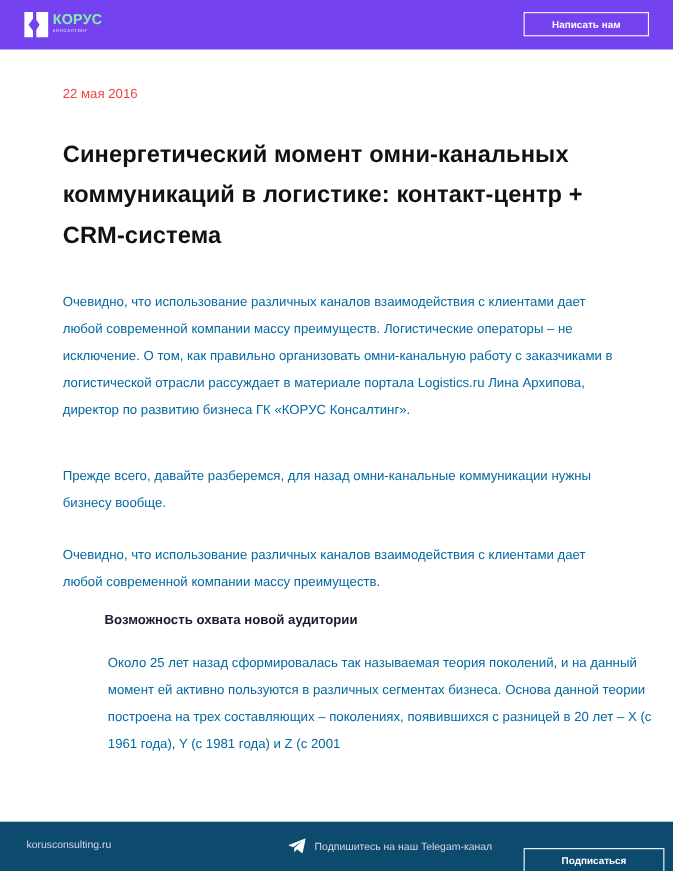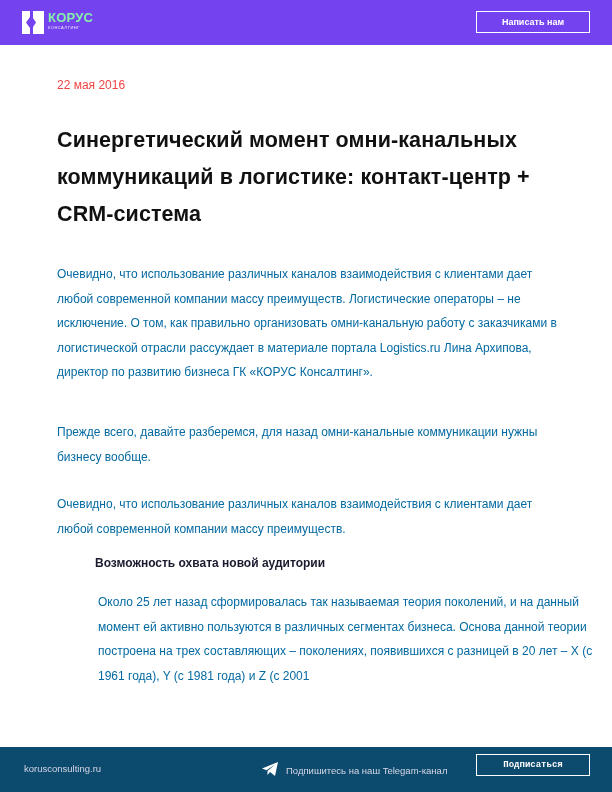--- a/index.html
+++ b/index.html
@@ -43,25 +43,25 @@
 
     .footer {
       position: absolute; left: 0; top: 747px; width: 612px; height: 45px;
       background: #0c4a6e;
     }
     .footer-link { position: absolute; left: 24px; top: 16px; font-size: 9.5px; color: #d7d7e6; }
     .tg { position: absolute; left: 262px; top: 15px; display: flex; align-items: flex-end; }
     .tg-icon { width: 16px; height: 14px; display: block; }
     .tg-text { margin-left: 8px; font-size: 9.5px; color: #d7d7e6; white-space: nowrap; }
     .btn-sub {
-      position: absolute; left: 476px; top: 7px; width: 114px; height: 22px;
+      position: absolute; left: 476px; top: 24px; width: 128px; height: 22px;
       border: 1px solid #ffffff; background: transparent;
       color: #ffffff; font-weight: bold; font-size: 9px;
       display: flex; align-items: center; justify-content: center;
-      font-family: Liberation Mono, monospace; cursor: pointer;
+      font-family: Liberation Sans, sans-serif; cursor: pointer;
     }
   </style>
 </head>
 <body>
 
 <header class="header">
   <div class="logo">
     <svg class="logo-mark" viewBox="0 0 22 23">
       <path d="M0 0 H8 V6 L4 11.5 L8 17 V23 H0 Z" fill="#ffffff"></path>
       <path d="M11 0 H22 V23 H11 V16 L14 11.5 L11 7 Z" fill="#ffffff"></path>

